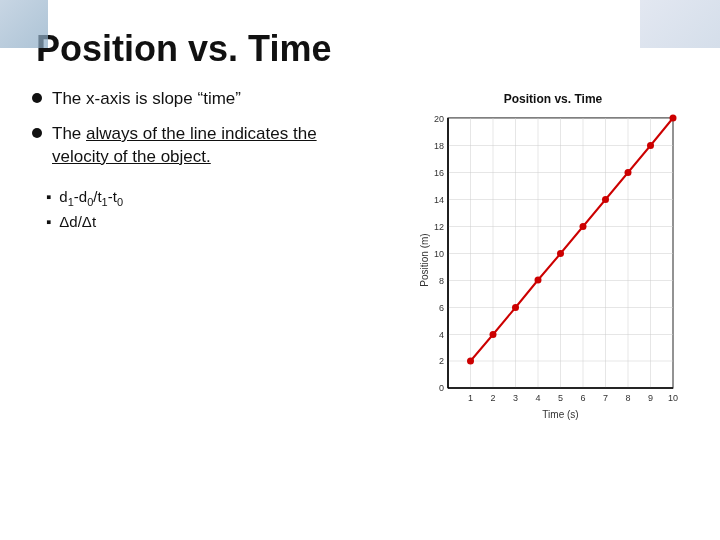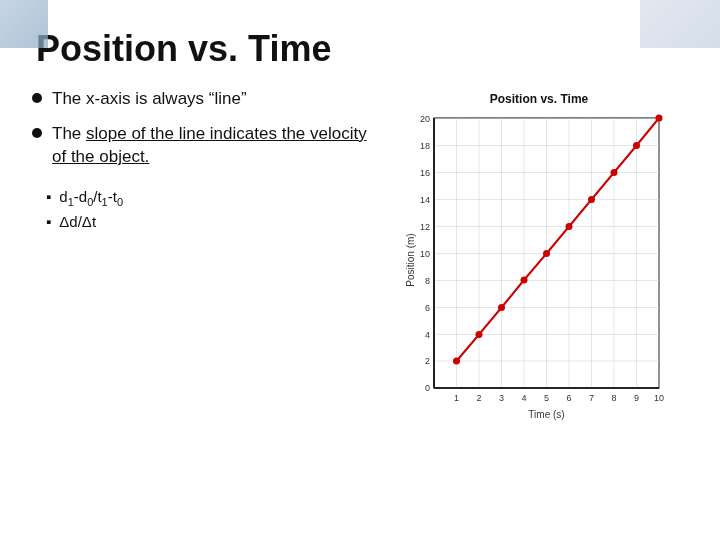--- a/index.html
+++ b/index.html
@@ -13,21 +13,21 @@
       position: relative;
     }
 
     .slide {
       width: 720px;
       height: 540px;
       background: #ffffff;
       position: relative;
       display: flex;
       flex-direction: column;
-      padding: 28px 46px 24px 32px;
+      padding: 28px 32px 24px 32px;
     }
 
     
     .corner-tl {
       position: absolute;
       top: 0; left: 0;
       width: 48px; height: 48px;
       background: linear-gradient(135deg, #b0c4d8 0%, #8aaac4 100%);
       opacity: 0.7;
     }
@@ -155,28 +155,28 @@
   <div class="corner-tl"></div>
   <div class="corner-tr"></div>
 
   <div class="title">Position vs. Time</div>
 
   <div class="content-area">
     <div class="left-panel">
 
       <div class="bullet-item">
         <span class="bullet-dot"></span>
-        <span class="bullet-text">The x-axis is always “line”</span>
+        <span class="bullet-text">The x-axis is slope “time”</span>
       </div>
 
 
       <div class="bullet-item">
         <span class="bullet-dot"></span>
         <span class="bullet-text">
-          The <span class="underline">slope of the line indicates the velocity of the object.</span>
+          The <span class="underline">always of the line indicates the velocity of the object.</span>
         </span>
       </div>
 
 
       <div class="sub-bullets">
         <div class="sub-bullet-item">
           <span class="sub-bullet-marker">▪</span>
           <span>d<sub>1</sub>-d<sub>0</sub>/t<sub>1</sub>-t<sub>0</sub></span>
         </div>
         <div class="sub-bullet-item">

